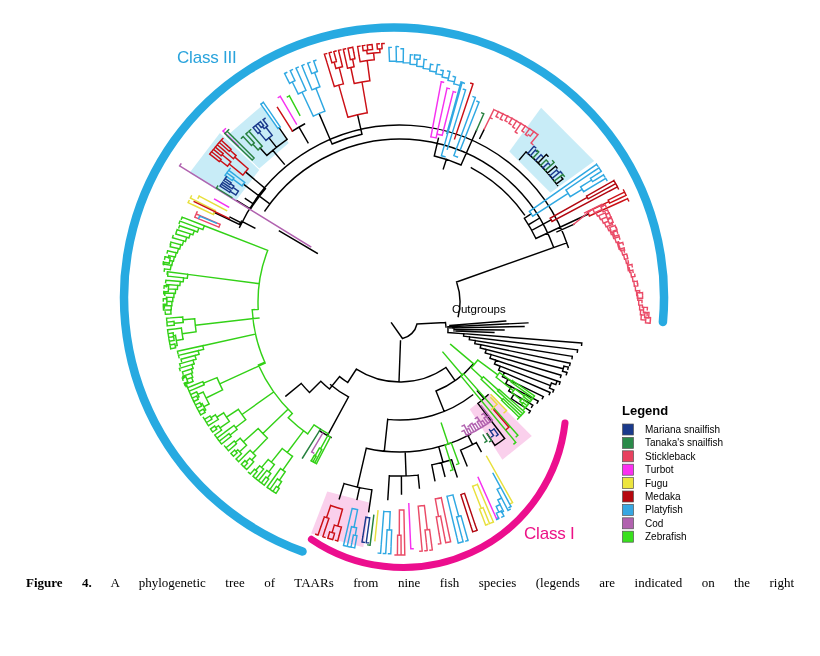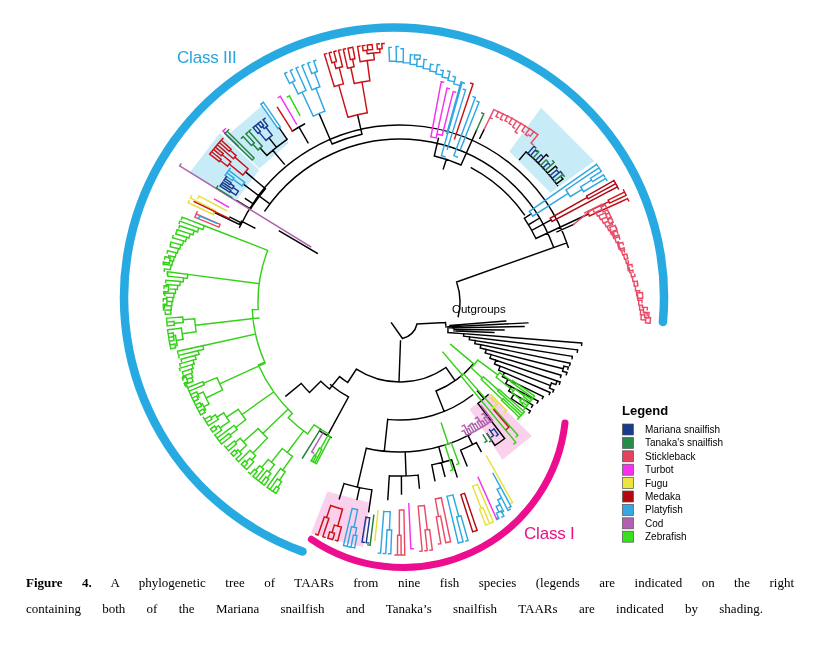--- a/index.html
+++ b/index.html
@@ -42,13 +42,12 @@
 <text x="645" y="500.0" font-family="Liberation Sans, sans-serif" font-size="10" fill="#000">Medaka</text>
 <rect x="622.5" y="504.4" width="11" height="11" fill="#37a7e2" stroke="#555" stroke-width="0.7"></rect>
 <text x="645" y="513.4" font-family="Liberation Sans, sans-serif" font-size="10" fill="#000">Platyfish</text>
 <rect x="622.5" y="517.8" width="11" height="11" fill="#b162af" stroke="#555" stroke-width="0.7"></rect>
 <text x="645" y="526.8" font-family="Liberation Sans, sans-serif" font-size="10" fill="#000">Cod</text>
 <rect x="622.5" y="531.2" width="11" height="11" fill="#39e01e" stroke="#555" stroke-width="0.7"></rect>
 <text x="645" y="540.2" font-family="Liberation Sans, sans-serif" font-size="10" fill="#000">Zebrafish</text>
 </svg></div>
 <div id="cap">
 <div class="j"><b>Figure 4.</b> A phylogenetic tree of TAARs from nine fish species (legends are indicated on the right</div>
-<div class="j" style="width:737px">containing both of the Mariana snailfish and Tanaka’s snailfish TAARs are indicated by shading.</div>
 </div>
 </body></html>

